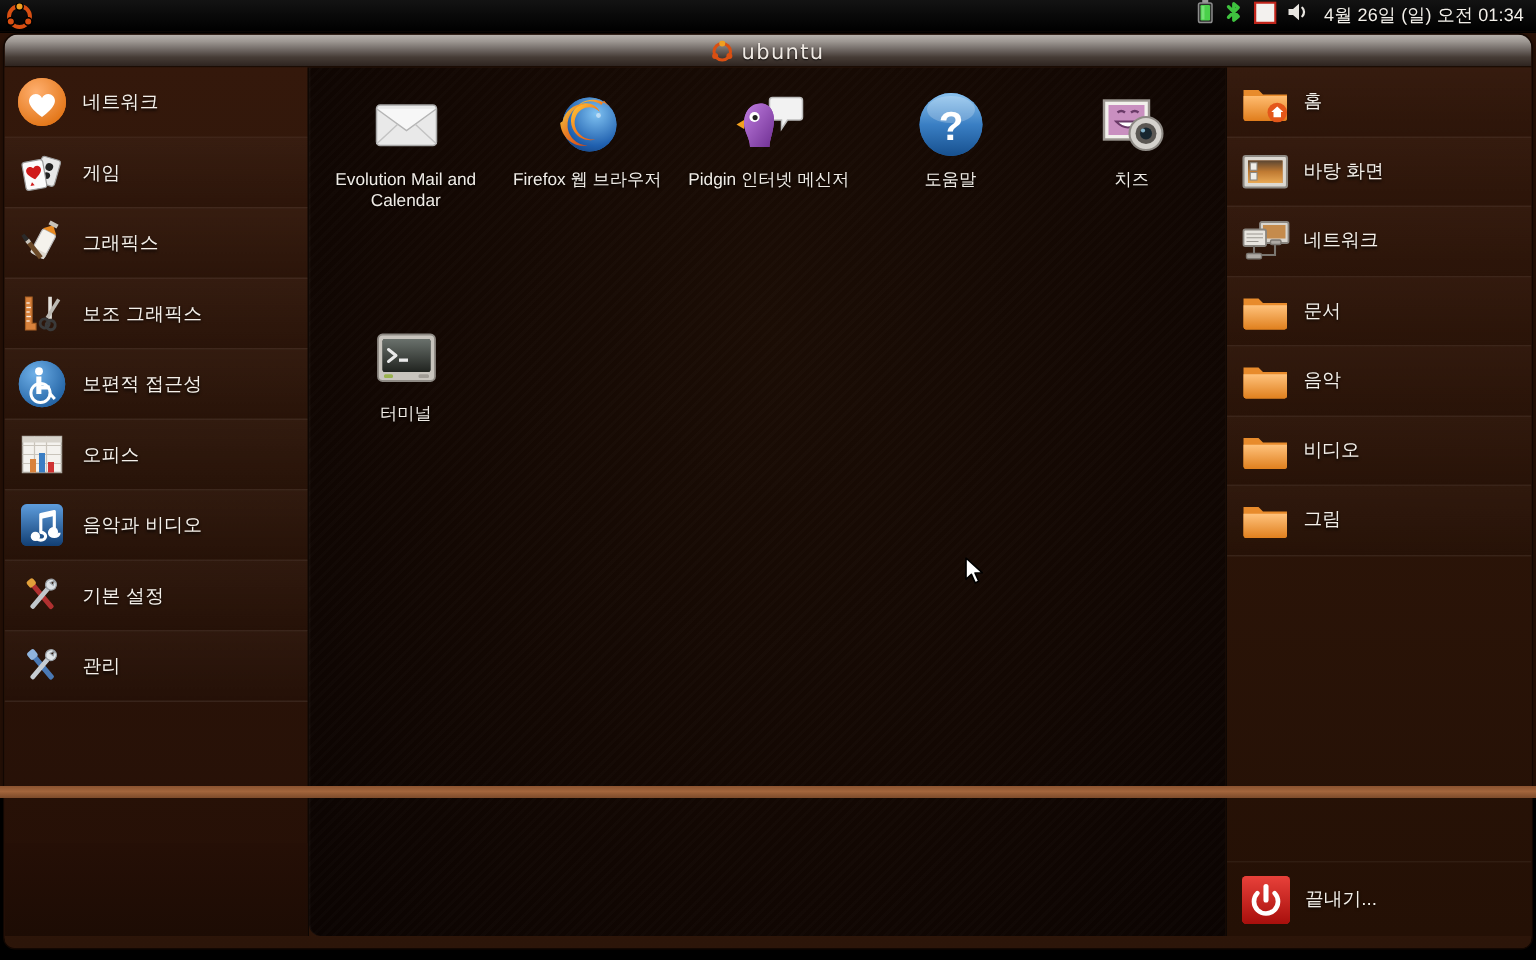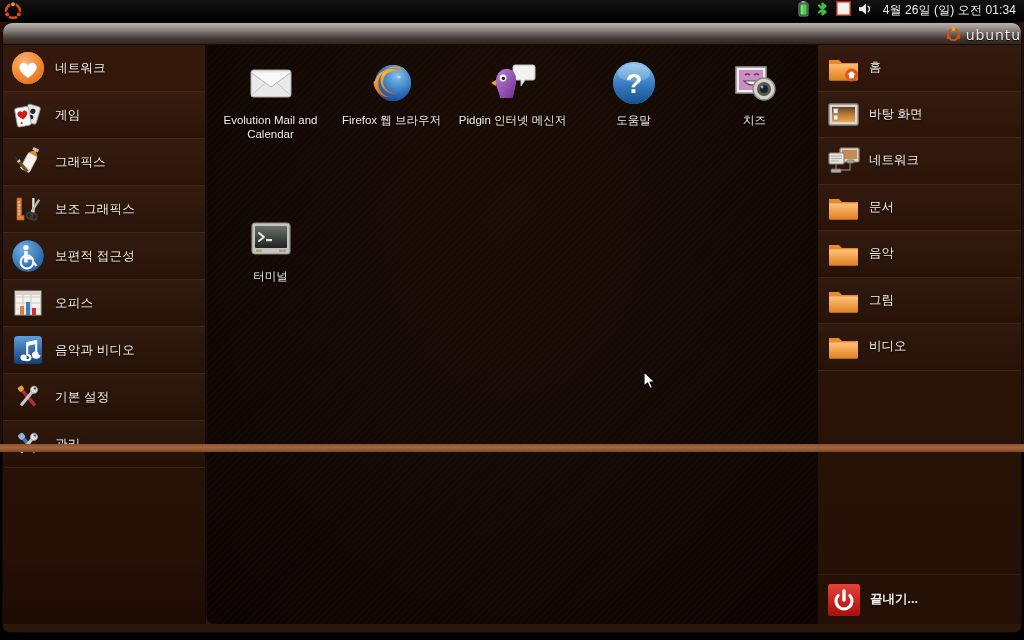--- a/index.html
+++ b/index.html
@@ -6,21 +6,21 @@
   * { margin:0; padding:0; box-sizing:border-box; }
   html,body{
     width:1024px; height:640px; overflow:hidden;
     background:#000;
     font-family:"Liberation Sans","DejaVu Sans",sans-serif;
     -webkit-font-smoothing:antialiased;
   }
 
   
   #desktop{
-    position:relative; width:1024px; height:452px;
+    position:relative; width:1024px; height:532px;
     background:
       linear-gradient(90deg,#2a1207 0%, #341a0c 10%, #2a1308 50%, #341a0c 90%, #2a1207 100%);
   }
 
   
   #top-panel{
     position:absolute; left:0; top:0; width:1024px; height:22px;
     background:linear-gradient(180deg,#131313 0%, #080808 55%, #000 100%);
     border-bottom:1px solid #000;
     display:flex; align-items:center; z-index:40;
@@ -38,21 +38,21 @@
     position:absolute; left:3px; top:23px; width:1018px; height:609px;
     border-radius:9px 9px 7px 7px;
     background:#2d1509;
     box-shadow:0 0 0 1px #120702, 0 2px 6px rgba(0,0,0,.7);
     overflow:hidden;
   }
   #titlebar{
     position:relative; height:22px; width:100%;
     background:linear-gradient(180deg,#b8b2ad 0%, #9d9792 22%, #6c6460 50%, #463c36 72%, #2e2420 100%);
     border-radius:8px 8px 0 0;
-    display:flex; align-items:center; justify-content:flex-end;
+    display:flex; align-items:center; justify-content:center;
     border-bottom:1px solid #1a0c04;
   }
   #title-wrap{ display:flex; align-items:center; gap:5px; transform:translateY(1px); }
   #title-text{
     color:#efe9e3; font-size:14px; letter-spacing:.9px;
     text-shadow:0 1px 1px rgba(0,0,0,.85);
     font-family:"DejaVu Sans","Liberation Sans",sans-serif;
   }
 
   
@@ -127,21 +127,21 @@
   }
   .place-label{
     color:#f4f0ea; font-size:12.5px; text-shadow:0 1px 2px rgba(0,0,0,.9);
   }
   .place-icon{ width:33px; height:33px; flex:0 0 33px; display:block; }
   #places-spacer{ flex:1 1 auto; }
   #quit-item{
     height:50px; display:flex; align-items:center; gap:10px; padding-left:10px;
     border-top:1px solid rgba(255,255,255,.05); cursor:default;
   }
-  #quit-label{ color:#f4f0ea; font-size:12.5px; text-shadow:0 1px 2px rgba(0,0,0,.9);font-weight:bold; }
+  #quit-label{ color:#f4f0ea; font-size:12.5px; text-shadow:0 1px 2px rgba(0,0,0,.9); }
 
   
   #bottom-strip{
     position:absolute; left:0; bottom:0; width:1024px; height:8px;
     background:linear-gradient(180deg,#8a5330 0%, #a3653c 45%, #7c4a2a 100%);
     z-index:45;
   }
 
   
   #cursor{ position:absolute; z-index:60; pointer-events:none; }
@@ -593,46 +593,46 @@
                 </defs>
             </svg>
           </span>
           <span class="place-label">음악</span>
         </div>
 
         <div class="place-item">
           <span class="place-icon">
             <svg width="33" height="33" viewBox="0 0 33 33">
               <path d="M2 8 h10 l3 3 h16 v16 a1.6 1.6 0 0 1 -1.6 1.6 h-25.8 a1.6 1.6 0 0 1 -1.6 -1.6 z" fill="#e88b2c"></path>
-              <path d="M2 12.5 h29 v14.5 a1.6 1.6 0 0 1 -1.6 1.6 h-25.8 a1.6 1.6 0 0 1 -1.6 -1.6 z" fill="url(#pf)"></path>
-              <defs>
-                  <linearGradient id="pf" x1="0" y1="0" x2="0" y2="1">
+              <path d="M2 12.5 h29 v14.5 a1.6 1.6 0 0 1 -1.6 1.6 h-25.8 a1.6 1.6 0 0 1 -1.6 -1.6 z" fill="url(#vf)"></path>
+              <defs>
+                  <linearGradient id="vf" x1="0" y1="0" x2="0" y2="1">
                 <stop offset="0" stop-color="#ffc27c"></stop>
                     <stop offset="1" stop-color="#e0801e"></stop>
               </linearGradient>
                 </defs>
             </svg>
           </span>
-          <span class="place-label">그림</span>
+          <span class="place-label">비디오</span>
         </div>
 
         <div class="place-item">
           <span class="place-icon">
             <svg width="33" height="33" viewBox="0 0 33 33">
               <path d="M2 8 h10 l3 3 h16 v16 a1.6 1.6 0 0 1 -1.6 1.6 h-25.8 a1.6 1.6 0 0 1 -1.6 -1.6 z" fill="#e88b2c"></path>
-              <path d="M2 12.5 h29 v14.5 a1.6 1.6 0 0 1 -1.6 1.6 h-25.8 a1.6 1.6 0 0 1 -1.6 -1.6 z" fill="url(#vf)"></path>
-              <defs>
-                  <linearGradient id="vf" x1="0" y1="0" x2="0" y2="1">
+              <path d="M2 12.5 h29 v14.5 a1.6 1.6 0 0 1 -1.6 1.6 h-25.8 a1.6 1.6 0 0 1 -1.6 -1.6 z" fill="url(#pf)"></path>
+              <defs>
+                  <linearGradient id="pf" x1="0" y1="0" x2="0" y2="1">
                 <stop offset="0" stop-color="#ffc27c"></stop>
                     <stop offset="1" stop-color="#e0801e"></stop>
               </linearGradient>
                 </defs>
             </svg>
           </span>
-          <span class="place-label">비디오</span>
+          <span class="place-label">그림</span>
         </div>
 
         <div id="places-spacer"></div>
 
         <div id="quit-item">
           <span class="place-icon" style="width:32px;height:32px;flex:0 0 32px;">
             <svg width="32" height="32" viewBox="0 0 32 32">
               <rect x="0" y="0" width="32" height="32" rx="3" fill="#c9211e"></rect>
               <rect x="0" y="0" width="32" height="32" rx="3" fill="url(#qg)"></rect>
               <defs>

